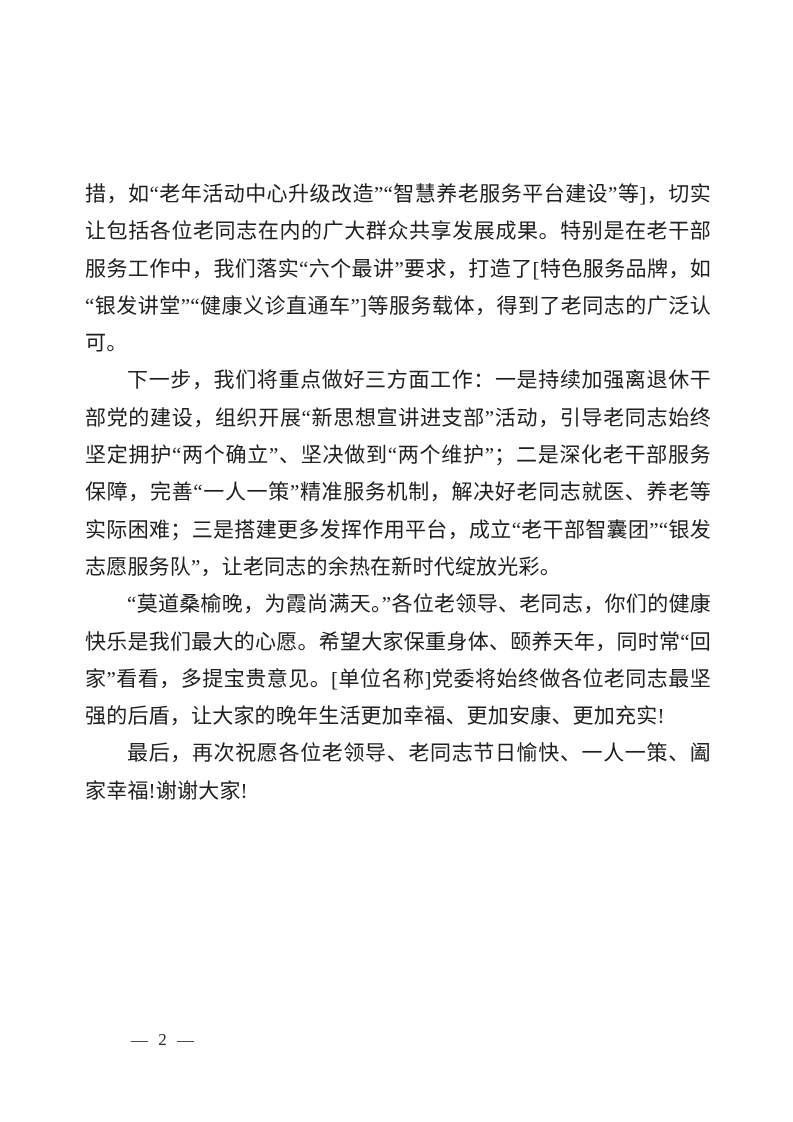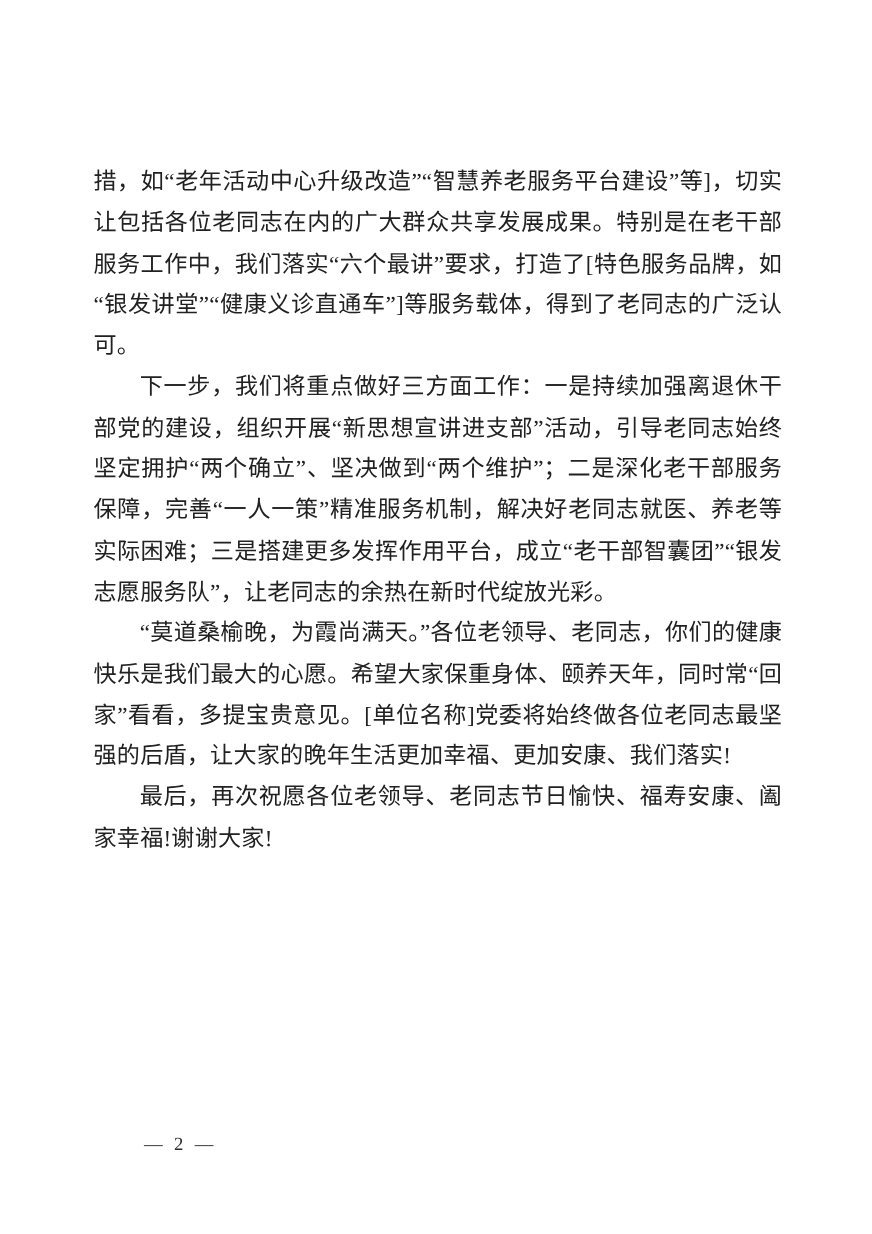--- a/index.html
+++ b/index.html
@@ -27,37 +27,38 @@
     text-justify: inter-ideograph;
     letter-spacing: 0.2px;
   }
   .doc-body p {
     margin: 0;
     padding: 0;
     text-indent: 2em;
   }
   .doc-body p.continuation {
     text-indent: 0;
+    margin-top: 29px;
   }
   .page-footer {
     position: absolute;
     left: 131px;
     top: 1029px;
     font-size: 17px;
     line-height: 22px;
     color: #2b2b2b;
     letter-spacing: 3px;
     white-space: pre;
   }
 </style>
 </head>
 <body>
 
 <div class="page">
   <div class="doc-body">
     <p class="continuation">措，如“老年活动中心升级改造”“智慧养老服务平台建设”等]，切实让包括各位老同志在内的广大群众共享发展成果。特别是在老干部服务工作中，我们落实“六个最讲”要求，打造了[特色服务品牌，如“银发讲堂”“健康义诊直通车”]等服务载体，得到了老同志的广泛认可。</p>
     <p>下一步，我们将重点做好三方面工作：一是持续加强离退休干部党的建设，组织开展“新思想宣讲进支部”活动，引导老同志始终坚定拥护“两个确立”、坚决做到“两个维护”；二是深化老干部服务保障，完善“一人一策”精准服务机制，解决好老同志就医、养老等实际困难；三是搭建更多发挥作用平台，成立“老干部智囊团”“银发志愿服务队”，让老同志的余热在新时代绽放光彩。</p>
-    <p>“莫道桑榆晚，为霞尚满天。”各位老领导、老同志，你们的健康快乐是我们最大的心愿。希望大家保重身体、颐养天年，同时常“回家”看看，多提宝贵意见。[单位名称]党委将始终做各位老同志最坚强的后盾，让大家的晚年生活更加幸福、更加安康、我们落实!</p>
-    <p>最后，再次祝愿各位老领导、老同志节日愉快、福寿安康、阖家幸福!谢谢大家!</p>
+    <p>“莫道桑榆晚，为霞尚满天。”各位老领导、老同志，你们的健康快乐是我们最大的心愿。希望大家保重身体、颐养天年，同时常“回家”看看，多提宝贵意见。[单位名称]党委将始终做各位老同志最坚强的后盾，让大家的晚年生活更加幸福、更加安康、更加充实!</p>
+    <p>最后，再次祝愿各位老领导、老同志节日愉快、一人一策、阖家幸福!谢谢大家!</p>
   </div>
 
   <div class="page-footer">— 2 —</div>
 </div>
 
 </body></html>

